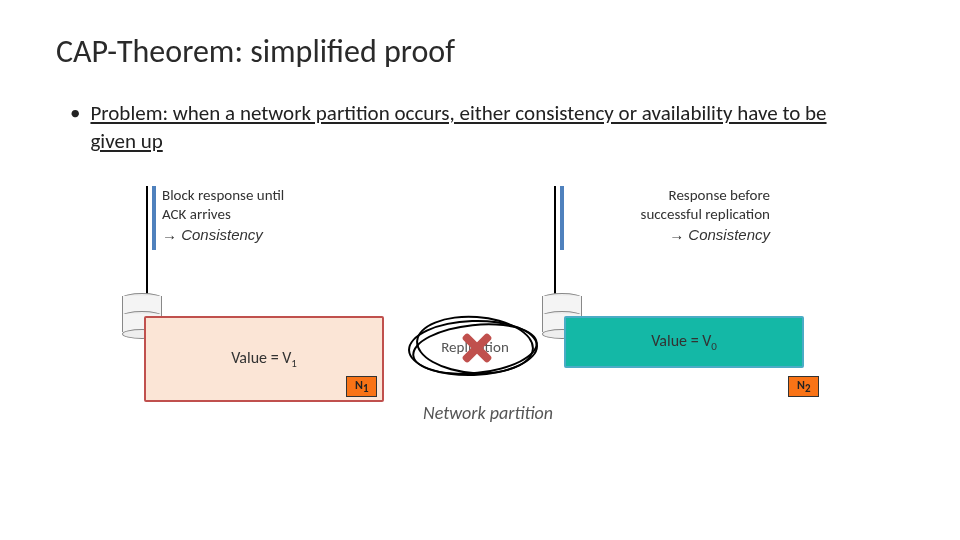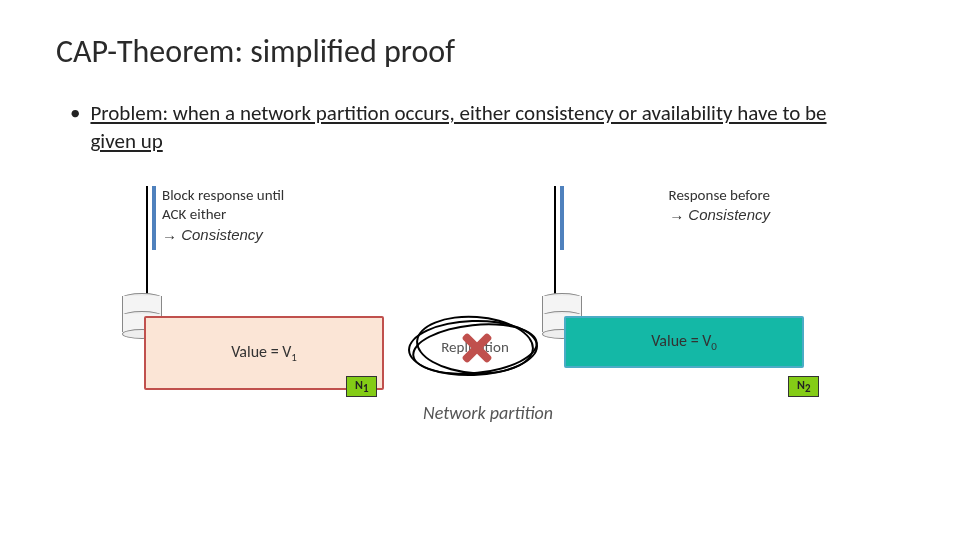--- a/index.html
+++ b/index.html
@@ -13,32 +13,32 @@
   
   .callout { position: absolute; padding-left: 10px; }
   .callout .bar { position: absolute; left: 0; top: 0; width: 4px; height: 100%; background: #4f81bd; }
   .callout .bar2 { position: absolute; left: -6px; top: 0; width: 2px; height: 100%; background: #000; }
   .callout-text { font-size: 15px; line-height: 1.3; color: #333; }
   .arrow-line { font-family: Arial, sans-serif; }
   .callout-left { left: 42px; top: 0; width: 200px; height: 64px; }
   .callout-right { left: 450px; top: 0; width: 210px; height: 64px; text-align: right; }
   
   .node { position: absolute; border: 2px solid; border-radius: 2px; }
-  .node-1 { left: 34px; top: 130px; width: 240px; height: 74px; background: #fbe5d6; border-color: #c0504d; }
+  .node-1 { left: 34px; top: 130px; width: 240px; height: 86px; background: #fbe5d6; border-color: #c0504d; }
   .node-2 { left: 454px; top: 130px; width: 240px; height: 52px; background: #14b8a6; border-color: #4bacc6; }
   .node-content { position: absolute; left: 50%; top: 50%; transform: translate(-50%, -50%); font-size: 16px; color: #333; }
   .sub { font-size: 11px; vertical-align: sub; }
   
   .cyl { position: absolute; width: 40px; height: 44px; }
   .cyl .disc { width: 40px; height: 10px; border: 1px solid #888; border-radius: 50%; background: #eee; margin-top: -3px; }
   .cyl .body { width: 40px; height: 18px; border-left: 1px solid #888; border-right: 1px solid #888; background: #f4f4f4; margin-top: -7px; }
   .cyl-1 { left: 12px; top: 110px; }
   .cyl-2 { left: 432px; top: 110px; }
   
-  .tag { position: absolute; background: #84cc16; border: 1px solid #333; padding: 1px 8px; font-size: 12px; font-weight: 700; }
+  .tag { position: absolute; background: #f97316; border: 1px solid #333; padding: 1px 8px; font-size: 12px; font-weight: 700; }
   .tag-1 { left: 236px; top: 190px; }
   .tag-2 { left: 678px; top: 190px; }
   
   .repl { position: absolute; left: 296px; top: 130px; width: 138px; height: 64px; }
   .repl-text { position: absolute; top: 22px; width: 100%; text-align: center; font-size: 15px; color: #555; }
   .scribble { position: absolute; border: 2px solid #000; border-radius: 50%; }
   .sc1 { left: 2px; top: 4px; width: 130px; height: 56px; transform: rotate(-2deg); }
   .sc2 { left: 10px; top: 0px; width: 118px; height: 58px; transform: rotate(4deg); }
   .sc3 { left: 6px; top: 8px; width: 126px; height: 50px; transform: rotate(-6deg); }
   .x { position: absolute; left: 50%; top: 50%; width: 32px; height: 32px; transform: translate(-50%, -50%); }
@@ -63,33 +63,34 @@
     <span class="bullet-text">Problem: when a network partition occurs, either consistency or availability have to be given up</span>
   </div>
 
   <div class="diagram">
 
     <div class="callout callout-left">
       <div class="bar2"></div>
       <div class="bar"></div>
       <div class="callout-text">
         <div>Block response until</div>
-        <div>ACK either</div>
+        <div>ACK arrives</div>
         <div class="arrow-line">
           <span>→ </span><i>Consistency</i>
         </div>
       </div>
     </div>
     <div class="vconn vconn-1"></div>
 
     <div class="callout callout-right">
       <div class="bar2"></div>
       <div class="bar"></div>
       <div class="callout-text">
         <div>Response before</div>
+        <div>successful replication</div>
         <div class="arrow-line">
           <span>→ </span><i>Consistency</i>
         </div>
       </div>
     </div>
     <div class="vconn vconn-2"></div>
 
     <div class="cyl cyl-1">
       <div class="disc"></div>
         <div class="body"></div>

